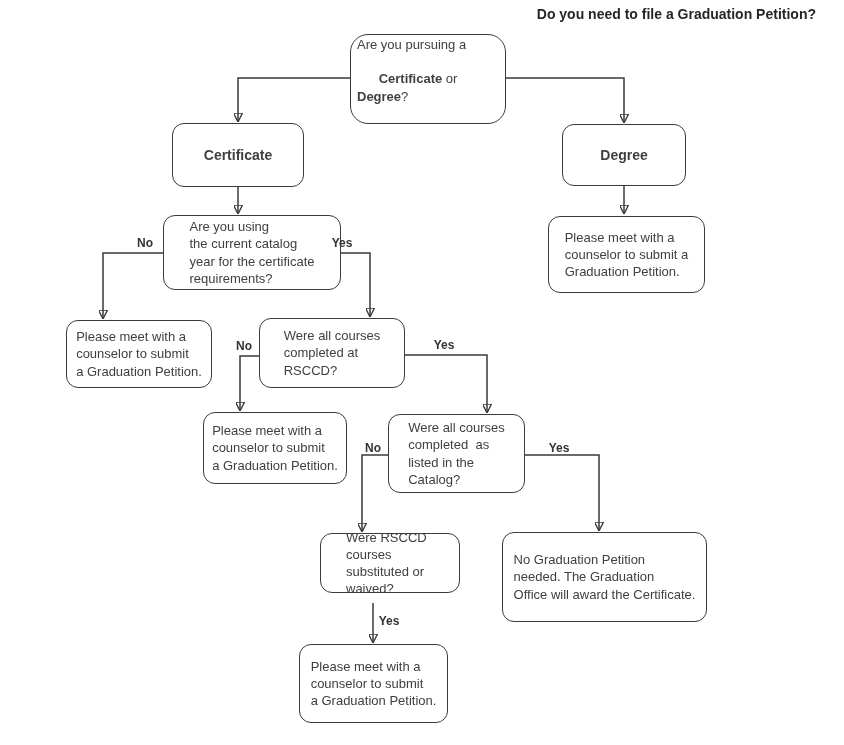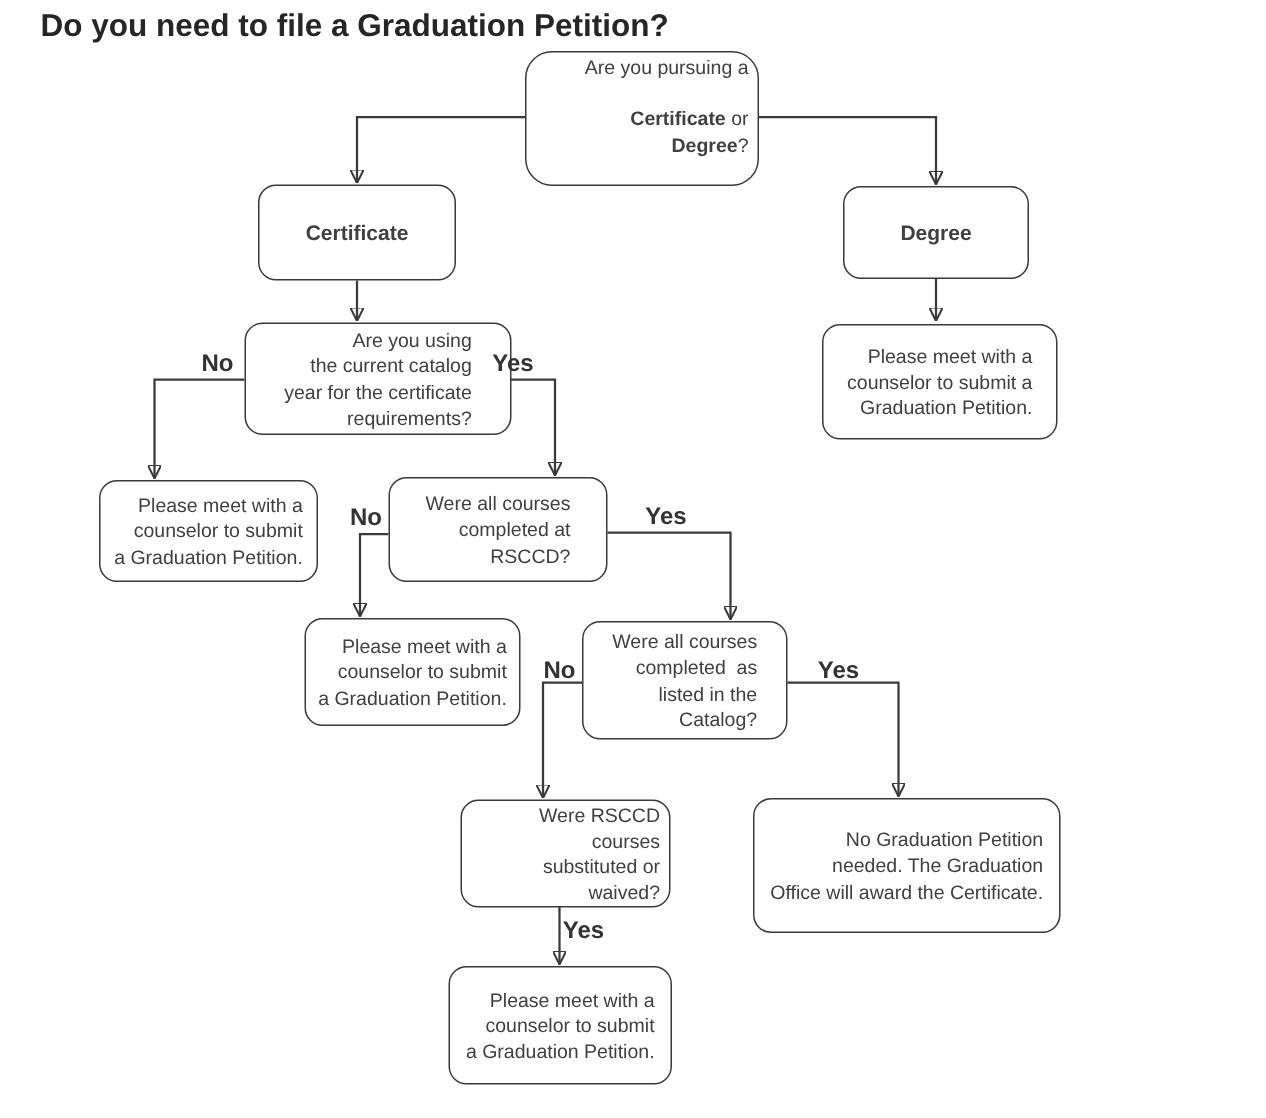--- a/index.html
+++ b/index.html
@@ -13,60 +13,59 @@
     width: 844px;
     height: 745px;
     background: #ffffff;
     overflow: hidden;
   }
   .title {
     position: absolute;
     left: 0;
     top: 6px;
     width: 816px;
-    text-align: left;
-    font-size: 21px;
+    text-align: right;
+    font-size: 14px;
     font-weight: bold;
     color: #262626;
-    margin-left: 27px;
   }
   .connectors {
     position: absolute;
     left: 0;
     top: 0;
   }
   .connectors path {
     fill: none;
     stroke: #3a3a3a;
     stroke-width: 1.5;
   }
   .node {
     position: absolute;
     box-sizing: border-box;
     background: #ffffff;
     border: 1.5px solid #3a3a3a;
     border-radius: 12px;
     display: flex;
     align-items: center;
     justify-content: center;
-    text-align: right;
+    text-align: left;
     color: #404040;
     font-size: 13px;
     line-height: 1.32;
     padding: 4px 6px;
   }
   .node .node-text {
     white-space: pre-wrap;
   }
   .node.big-radius { border-radius: 18px; }
   .node.bold { font-weight: bold; font-size: 14px; }
   .edge-label {
     position: absolute;
     transform: translate(-50%, -50%);
-    font-size: 16px;
+    font-size: 12px;
     font-weight: bold;
     color: #333333;
     background: transparent;
     white-space: nowrap;
   }
 </style>
 </head>
 <body>
 
 <div class="canvas">
@@ -137,21 +136,21 @@
 a Graduation Petition.</span>
   </div>
 
   <div class="node" style="left:388px; top:414px; width:137px; height:79px;">
     <span class="node-text">Were all courses
 completed  as
 listed in the
 Catalog?</span>
   </div>
 
-  <div class="node" style="left:307px; top:533px; width:140px; height:72px;padding-left:25px;">
+  <div class="node" style="left:320px; top:533px; width:140px; height:60px;padding-left:25px;">
     <span class="node-text">Were RSCCD courses
 substituted or
 waived?</span>
   </div>
 
   <div class="node" style="left:502px; top:532px; width:205px; height:90px;">
     <span class="node-text">No Graduation Petition
 needed. The Graduation
 Office will award the Certificate.</span>
   </div>

